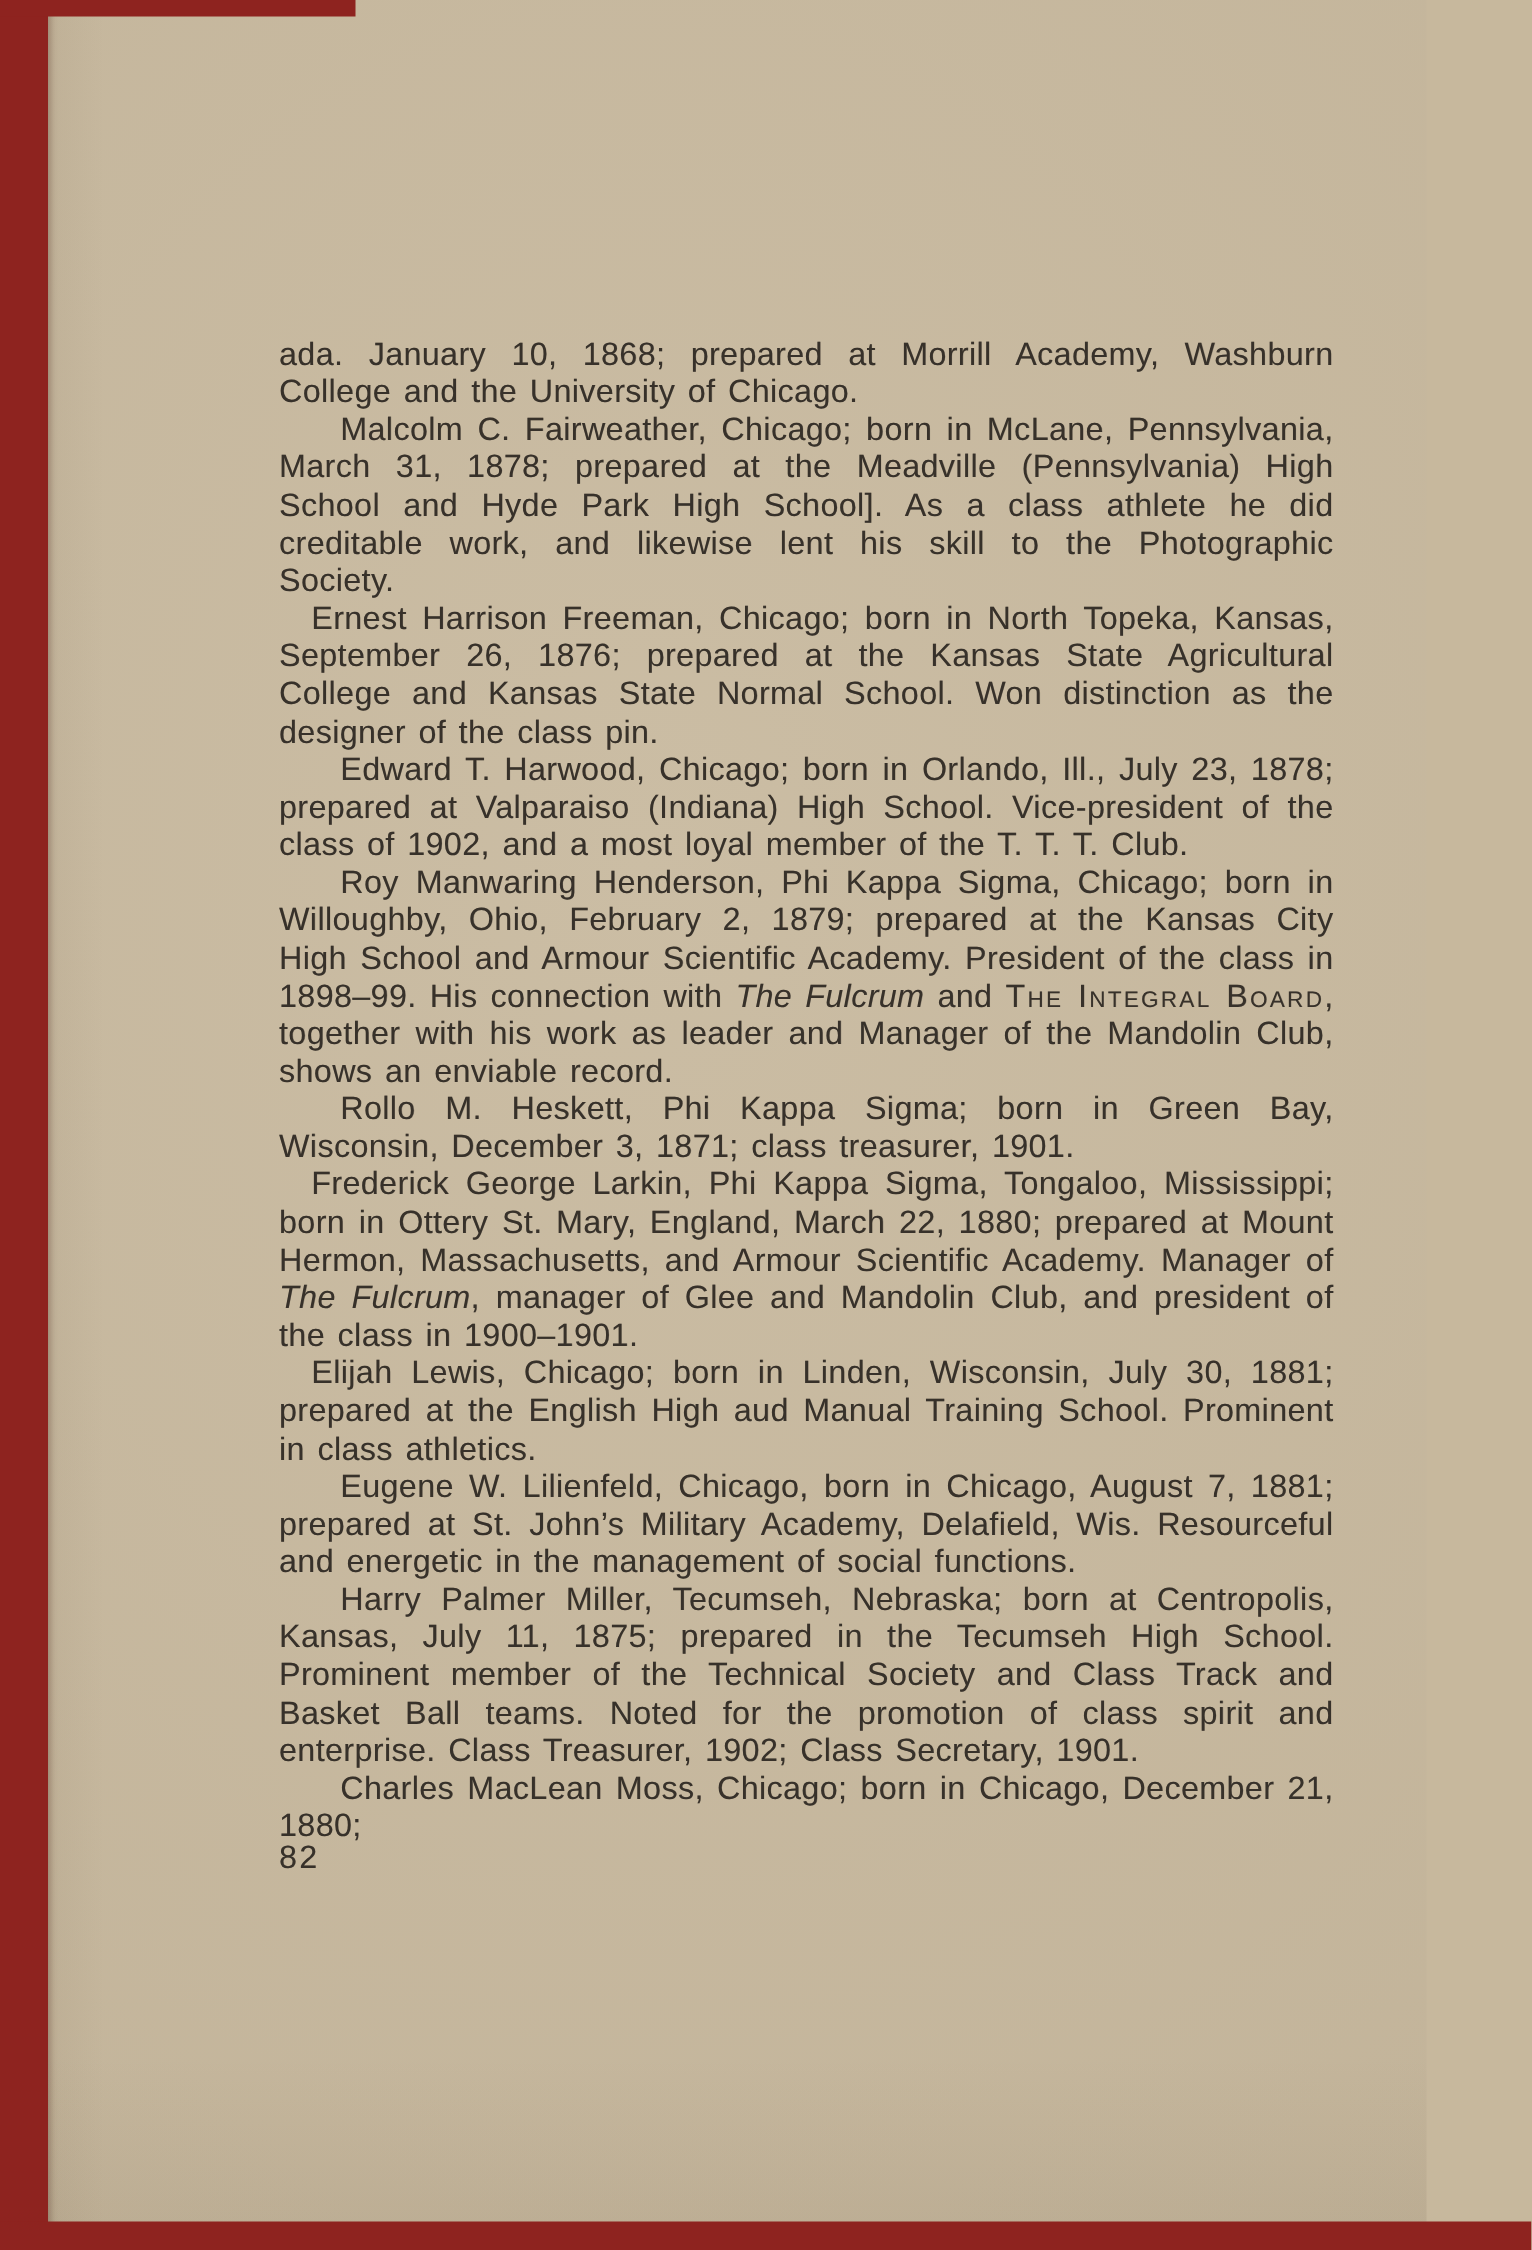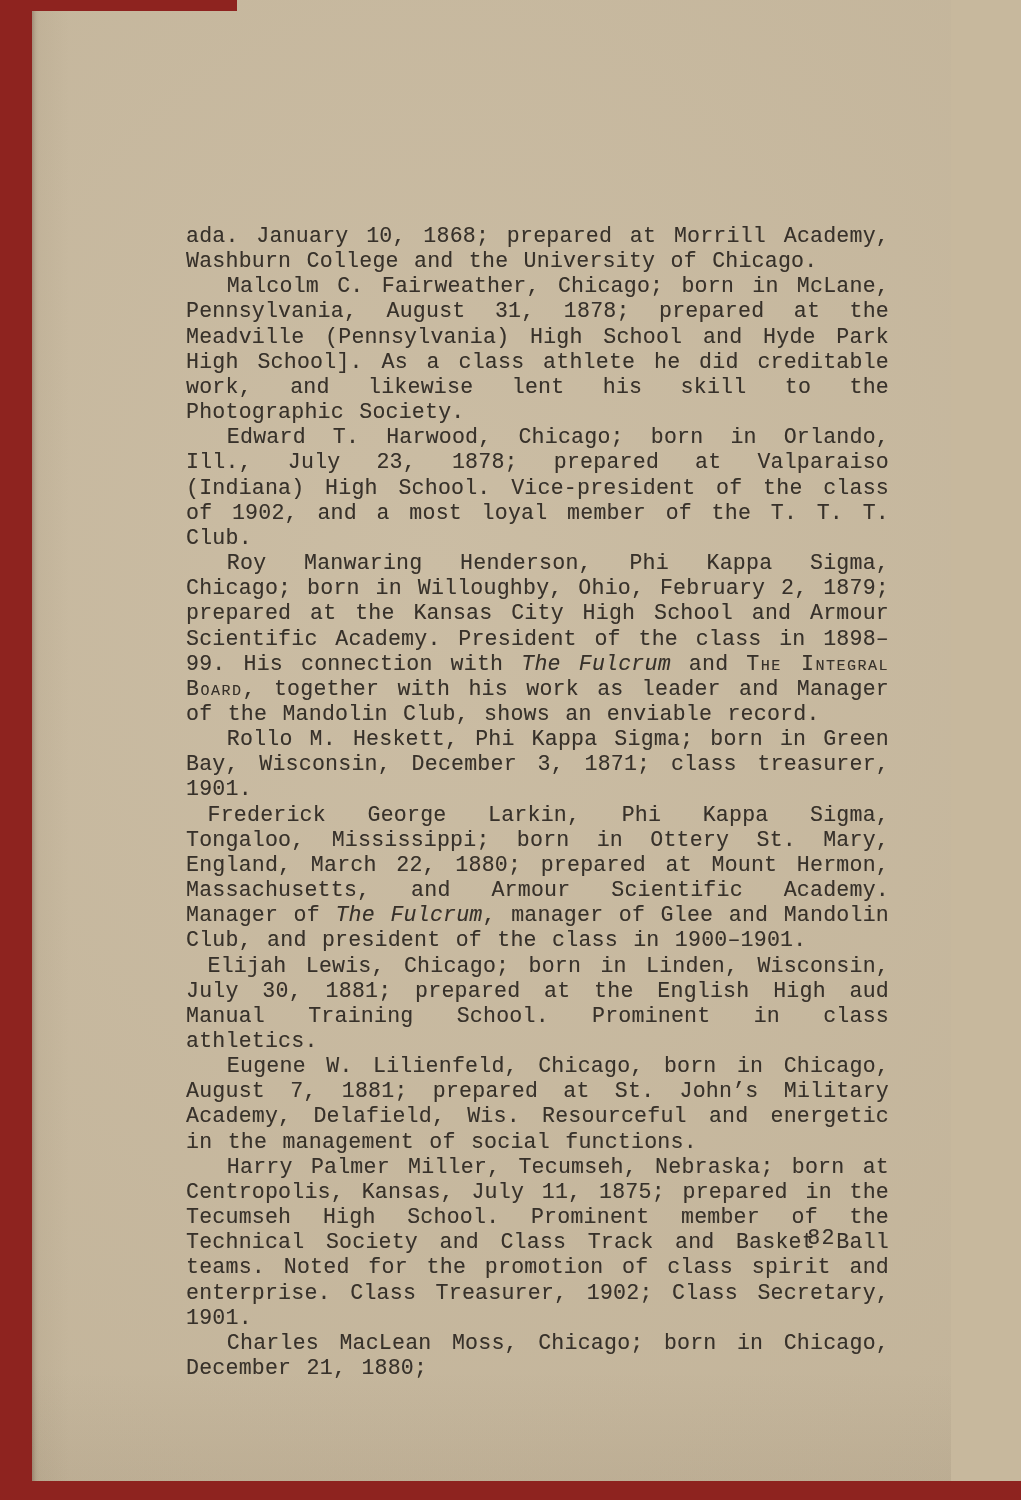--- a/index.html
+++ b/index.html
@@ -15,21 +15,21 @@
     background: var(--paper);
   }
   .scan {
     position: relative;
     width: 951px; height: 1500px;
     background:
       radial-gradient(140% 110% at 45% 38%, rgba(255,255,255,0.07), rgba(58,42,22,0.06)),
       linear-gradient(90deg, rgba(74,52,30,0.10), rgba(74,52,30,0) 70px),
       linear-gradient(0deg, rgba(74,52,30,0.07), rgba(74,52,30,0) 130px),
       var(--paper);
-    font-family: Liberation Mono, monospace;
+    font-family: Liberation Sans, sans-serif;
     color: var(--ink);
   }
   .text-block {
     position: absolute;
     left: 186px; top: 224px;
     width: 703px;
     font-size: 21.5px;
     line-height: 25.15px;
     letter-spacing: 0.012em;
     word-spacing: 0.10em;
@@ -41,37 +41,38 @@
     text-justify: inter-word;
   }
   .para.ind    { text-indent: 1.9em; }
   .para.ind-sm { text-indent: 1.0em; }
   .it { font-style: italic; margin-top: 26px; }
   .sc { font-variant: small-caps; letter-spacing: 0.07em; }
   .page-number {
     position: absolute;
     top: 1226px; left: 186px;
     width: 650px;
-    text-align: right;
+    text-align: left;
     font-size: 21.5px;
     letter-spacing: 1.5px;
     text-shadow: 0.2px 0.2px 0.4px rgba(55,49,42,0.35);
   }
   .edge { position: absolute; background: var(--binding); }
   .edge-left   { left: 0; top: 0; width: 32px; height: 1500px; box-shadow: 2px 0 4px rgba(60,20,10,0.25); }
   .edge-top    { left: 0; top: 0; width: 237px; height: 11px; }
   .edge-bottom { left: 0; top: 1481px; width: 1021px; height: 19px; }
 </style>
 </head>
 <body>
 
 <div class="scan">
   <div class="text-block">
       <p class="para"><span>ada. January 10, 1868; prepared at Morrill Academy, Washburn College and the University of Chicago.</span></p>
-      <p class="para ind"><span>Malcolm C. Fairweather, Chicago; born in McLane, Pennsylvania, August 31, 1878; prepared at the Meadville (Pennsylvania) High School and Hyde Park High School]. As a class athlete he did creditable work, and likewise lent his skill to the Photographic Society.</span></p>
+      <p class="para ind"><span>Malcolm C. Fairweather, Chicago; born in McLane, Pennsylvania, March 31, 1878; prepared at the Meadville (Pennsylvania) High School and Hyde Park High School]. As a class athlete he did creditable work, and likewise lent his skill to the Photographic Society.</span></p>
+      <p class="para ind-sm"><span>Ernest Harrison Freeman, Chicago; born in North Topeka, Kansas, September 26, 1876; prepared at the Kansas State Agricultural College and Kansas State Normal School. Won distinction as the designer of the class pin.</span></p>
       <p class="para ind"><span>Edward T. Harwood, Chicago; born in Orlando, Ill., July 23, 1878; prepared at Valparaiso (Indiana) High School. Vice-president of the class of 1902, and a most loyal member of the T. T. T. Club.</span></p>
       <p class="para ind"><span>Roy Manwaring Henderson, Phi Kappa Sigma, Chicago; born in Willoughby, Ohio, February 2, 1879; prepared at the Kansas City High School and Armour Scientific Academy. President of the class in 1898–99. His connection with </span><span class="it">The Fulcrum</span><span> and </span><span class="sc">The Integral Board</span><span>, together with his work as leader and Manager of the Mandolin Club, shows an enviable record.</span></p>
       <p class="para ind"><span>Rollo M. Heskett, Phi Kappa Sigma; born in Green Bay, Wisconsin, December 3, 1871; class treasurer, 1901.</span></p>
       <p class="para ind-sm"><span>Frederick George Larkin, Phi Kappa Sigma, Tongaloo, Mississippi; born in Ottery St. Mary, England, March 22, 1880; prepared at Mount Hermon, Massachusetts, and Armour Scientific Academy. Manager of </span><span class="it">The Fulcrum</span><span>, manager of Glee and Mandolin Club, and president of the class in 1900–1901.</span></p>
       <p class="para ind-sm"><span>Elijah Lewis, Chicago; born in Linden, Wisconsin, July 30, 1881; prepared at the English High aud Manual Training School. Prominent in class athletics.</span></p>
       <p class="para ind"><span>Eugene W. Lilienfeld, Chicago, born in Chicago, August 7, 1881; prepared at St. John’s Military Academy, Delafield, Wis. Resourceful and energetic in the management of social functions.</span></p>
       <p class="para ind"><span>Harry Palmer Miller, Tecumseh, Nebraska; born at Centropolis, Kansas, July 11, 1875; prepared in the Tecumseh High School. Prominent member of the Technical Society and Class Track and Basket Ball teams. Noted for the promotion of class spirit and enterprise. Class Treasurer, 1902; Class Secretary, 1901.</span></p>
       <p class="para ind"><span>Charles MacLean Moss, Chicago; born in Chicago, December 21, 1880;</span></p>
     </div>
   <div class="page-number">82</div>

